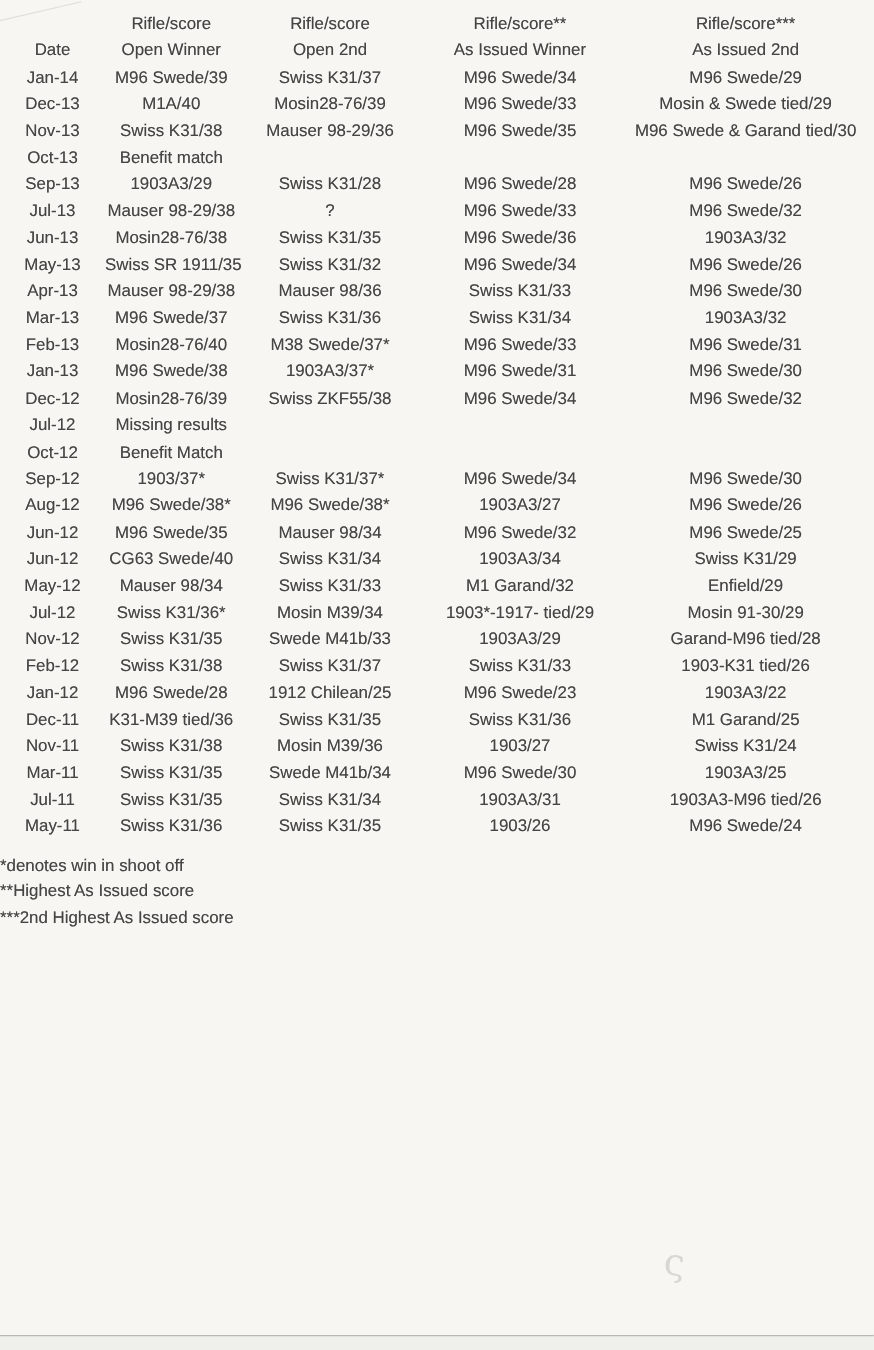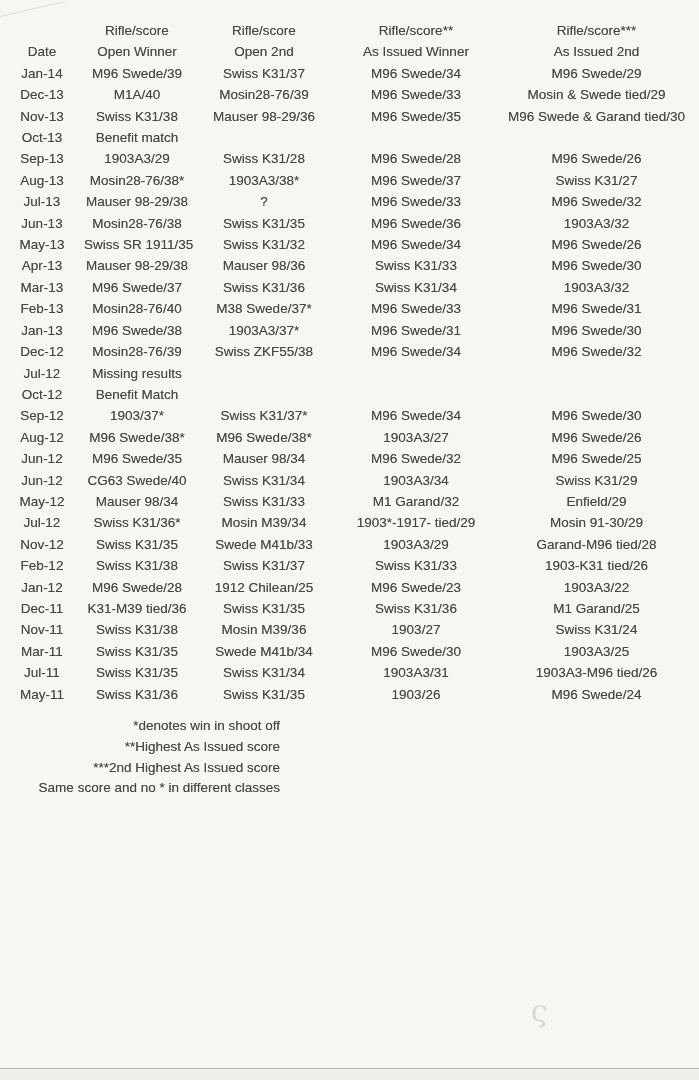--- a/index.html
+++ b/index.html
@@ -13,21 +13,21 @@
     position: relative;
     overflow: hidden;
     font-family: "Liberation Sans", sans-serif;
     color: #454543;
   }
   .sheet {
     position: absolute;
     top: 0;
     left: 0;
     width: 615px;
-    padding-top: 20px;
+    padding-top: 8px;
   }
   table.results {
     width: 699px;
     border-collapse: collapse;
     table-layout: fixed;
   }
   table.results th,
   table.results td {
     font-weight: normal;
     font-size: 13.5px;
@@ -36,21 +36,21 @@
     padding: 0;
     text-align: center;
     white-space: nowrap;
     overflow: visible;
     color: #454543;
     text-shadow: 0 0 0.5px rgba(70,70,68,0.55);
   }
   .footnotes {
     width: 280px;
     margin-top: 11px;
-    text-align: right;
+    text-align: left;
   }
   .footnote-line {
     font-size: 13.5px;
     line-height: 20.8px;
     white-space: nowrap;
     text-shadow: 0 0 0.5px rgba(70,70,68,0.55);
   }
   .corner-artifact {
     position: absolute;
     left: -6px;
@@ -138,27 +138,20 @@
           <td></td>
         </tr>
         <tr>
           <td>Sep-13</td>
           <td>1903A3/29</td>
           <td>Swiss K31/28</td>
           <td>M96 Swede/28</td>
           <td>M96 Swede/26</td>
         </tr>
         <tr>
-          <td>Aug-13</td>
-          <td>Mosin28-76/38*</td>
-          <td>1903A3/38*</td>
-          <td>M96 Swede/37</td>
-          <td>Swiss K31/27</td>
-        </tr>
-        <tr>
           <td>Jul-13</td>
           <td>Mauser 98-29/38</td>
           <td>?</td>
           <td>M96 Swede/33</td>
           <td>M96 Swede/32</td>
         </tr>
         <tr>
           <td>Jun-13</td>
           <td>Mosin28-76/38</td>
           <td>Swiss K31/35</td>
@@ -319,19 +312,18 @@
           <td>1903/26</td>
           <td>M96 Swede/24</td>
         </tr>
       </tbody>
   </table>
 
   <div class="footnotes">
       <div class="footnote-line">*denotes win in shoot off</div>
       <div class="footnote-line">**Highest As Issued score</div>
       <div class="footnote-line">***2nd Highest As Issued score</div>
-      <div class="footnote-line">Same score and no * in different classes</div>
     </div>
 </div>
 
 <span class="squiggle-artifact">ς</span>
 
 <div class="bottom-strip"></div>
 
 </body></html>

